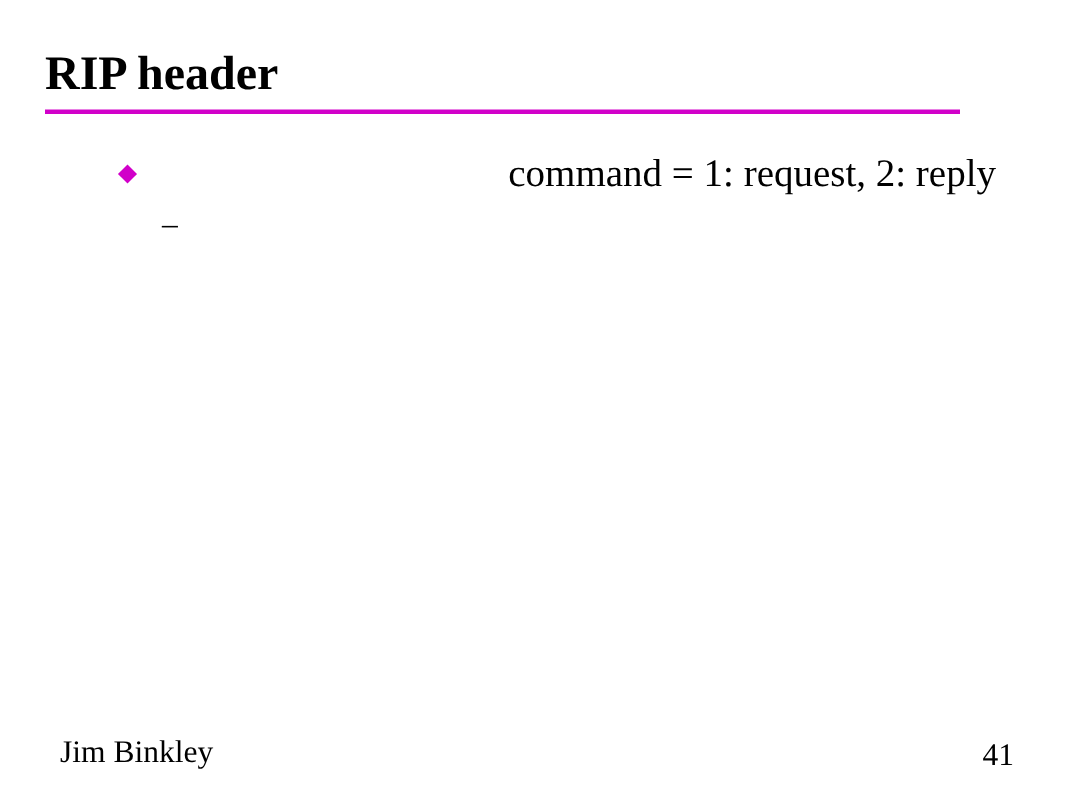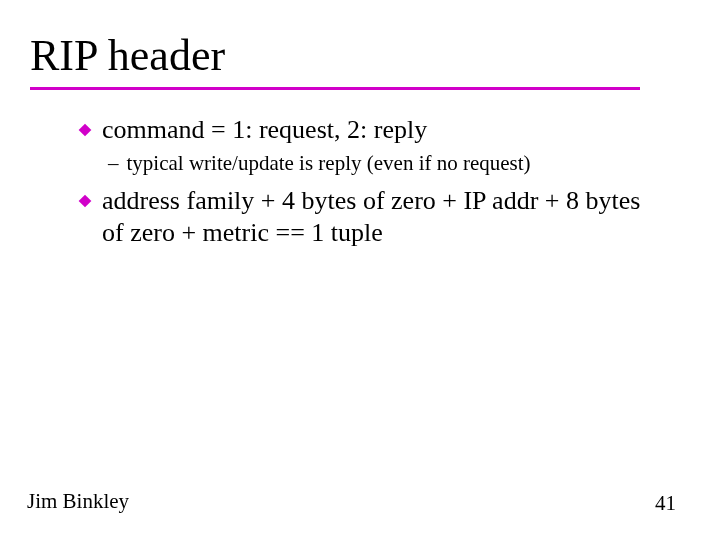--- a/index.html
+++ b/index.html
@@ -9,36 +9,37 @@
     background: #fff;
     font-family: "Times New Roman", Times, serif;
     color: #000;
     position: relative;
     overflow: hidden;
   }
   .slide {
     padding: 30px 36px 0 36px;
   }
   .title {
-    font-size: 44px;
-    font-weight: normal;
+    font-size: 32px;
+    font-weight: bold;
     margin-bottom: 6px;
     margin-left: -6px;
   }
   .hr-line {
     border: none;
     border-top: 3px solid #d100c9;
     margin-left: -6px;
     margin-right: 0;
     margin-bottom: 24px;
     width: 610px;
   }
   .content {
     padding-left: 42px;
     padding-right: 20px;
+    text-align: right;
   }
   .b1 {
     font-size: 26px;
     line-height: 1.22;
     margin-bottom: 2px;
     display: flex;
     align-items: flex-start;
   }
   .b1 .dia {
     flex: 0 0 auto;
@@ -57,21 +58,21 @@
     display: flex;
     align-items: flex-start;
   }
   .b2 .dash {
     flex: 0 0 auto;
     margin-right: 8px;
   }
   .dia svg { display: block; }
   .footer-left {
     position: absolute;
-    left: 27px;
+    left: 40px;
     bottom: 26px;
     font-size: 21px;
   }
   .footer-right {
     position: absolute;
     right: 44px;
     bottom: 24px;
     font-size: 21px;
   }
 </style>
@@ -88,32 +89,23 @@
       <span class="dia">
         <svg width="14" height="14" viewBox="0 0 14 14">
             <rect x="2.5" y="2.5" width="9" height="9" fill="#d100c9" transform="rotate(45 7 7)"></rect>
           </svg>
       </span>
       <span class="txt">command = 1: request,  2: reply</span>
     </div>
 
     <div class="b2">
       <span class="dash">–</span>
-      <span>typical write/update is reply (even if no request)</span>
     </div>
 
 
-    <div class="b1">
-      <span class="dia">
-        <svg width="14" height="14" viewBox="0 0 14 14">
-            <rect x="2.5" y="2.5" width="9" height="9" fill="#d100c9" transform="rotate(45 7 7)"></rect>
-          </svg>
-      </span>
-      <span class="txt">address family + 4 bytes of zero + IP addr + 8 bytes of zero + metric == 1 tuple</span>
-    </div>
 
 
 
   </div>
 </div>
 
 <div class="footer-left">Jim Binkley</div>
 <div class="footer-right">41</div>
 
 </body></html>

